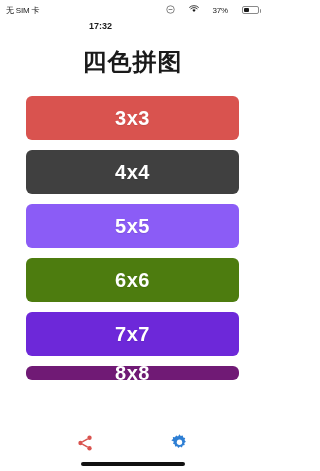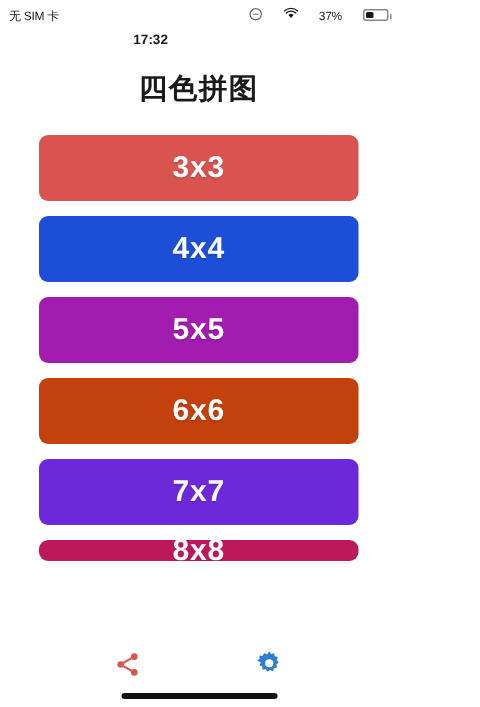--- a/index.html
+++ b/index.html
@@ -78,21 +78,21 @@
     width: 36%;
     background: #1a1a1a;
     border-radius: 1px;
   }
   .sb-icon { display: inline-block; }
 
   
   .title {
     margin-top: 26px;
     text-align: center;
-    font-size: 19px;
+    font-size: 24px;
     font-weight: 700;
     color: #1a1a1a;
     letter-spacing: 1px;
   }
 
   
   .levels {
     margin-top: 18px;
     padding: 0 26px;
     display: flex;
@@ -180,25 +180,25 @@
       <span class="batt">
         <span class="batt-fill"></span>
       </span>
     </div>
   </div>
 
   <div class="title">四色拼图</div>
 
   <div class="levels">
     <button class="level-btn" style="background:#D9534F">3x3</button>
-    <button class="level-btn" style="background:#1d4ed8">4x4</button>
-    <button class="level-btn" style="background:#a21caf">5x5</button>
-    <button class="level-btn" style="background:#c2410c">6x6</button>
+    <button class="level-btn" style="background:#404040">4x4</button>
+    <button class="level-btn" style="background:#8b5cf6">5x5</button>
+    <button class="level-btn" style="background:#4d7c0f">6x6</button>
     <button class="level-btn" style="background:#6d28d9">7x7</button>
-    <button class="level-btn clipped" style="background:#be185d">8x8</button>
+    <button class="level-btn clipped" style="background:#701a75">8x8</button>
   </div>
 
   <div class="bottombar">
     <button class="bb-btn">
       <span>
         <svg width="18" height="18" viewBox="0 0 24 24">
           <circle cx="18" cy="5" r="2.9" fill="#D9534F"></circle>
           <circle cx="18" cy="19" r="2.9" fill="#D9534F"></circle>
           <circle cx="6" cy="12" r="2.9" fill="#D9534F"></circle>
           <line x1="8.4" y1="10.6" x2="15.6" y2="6.4" stroke="#D9534F" stroke-width="1.9"></line>

